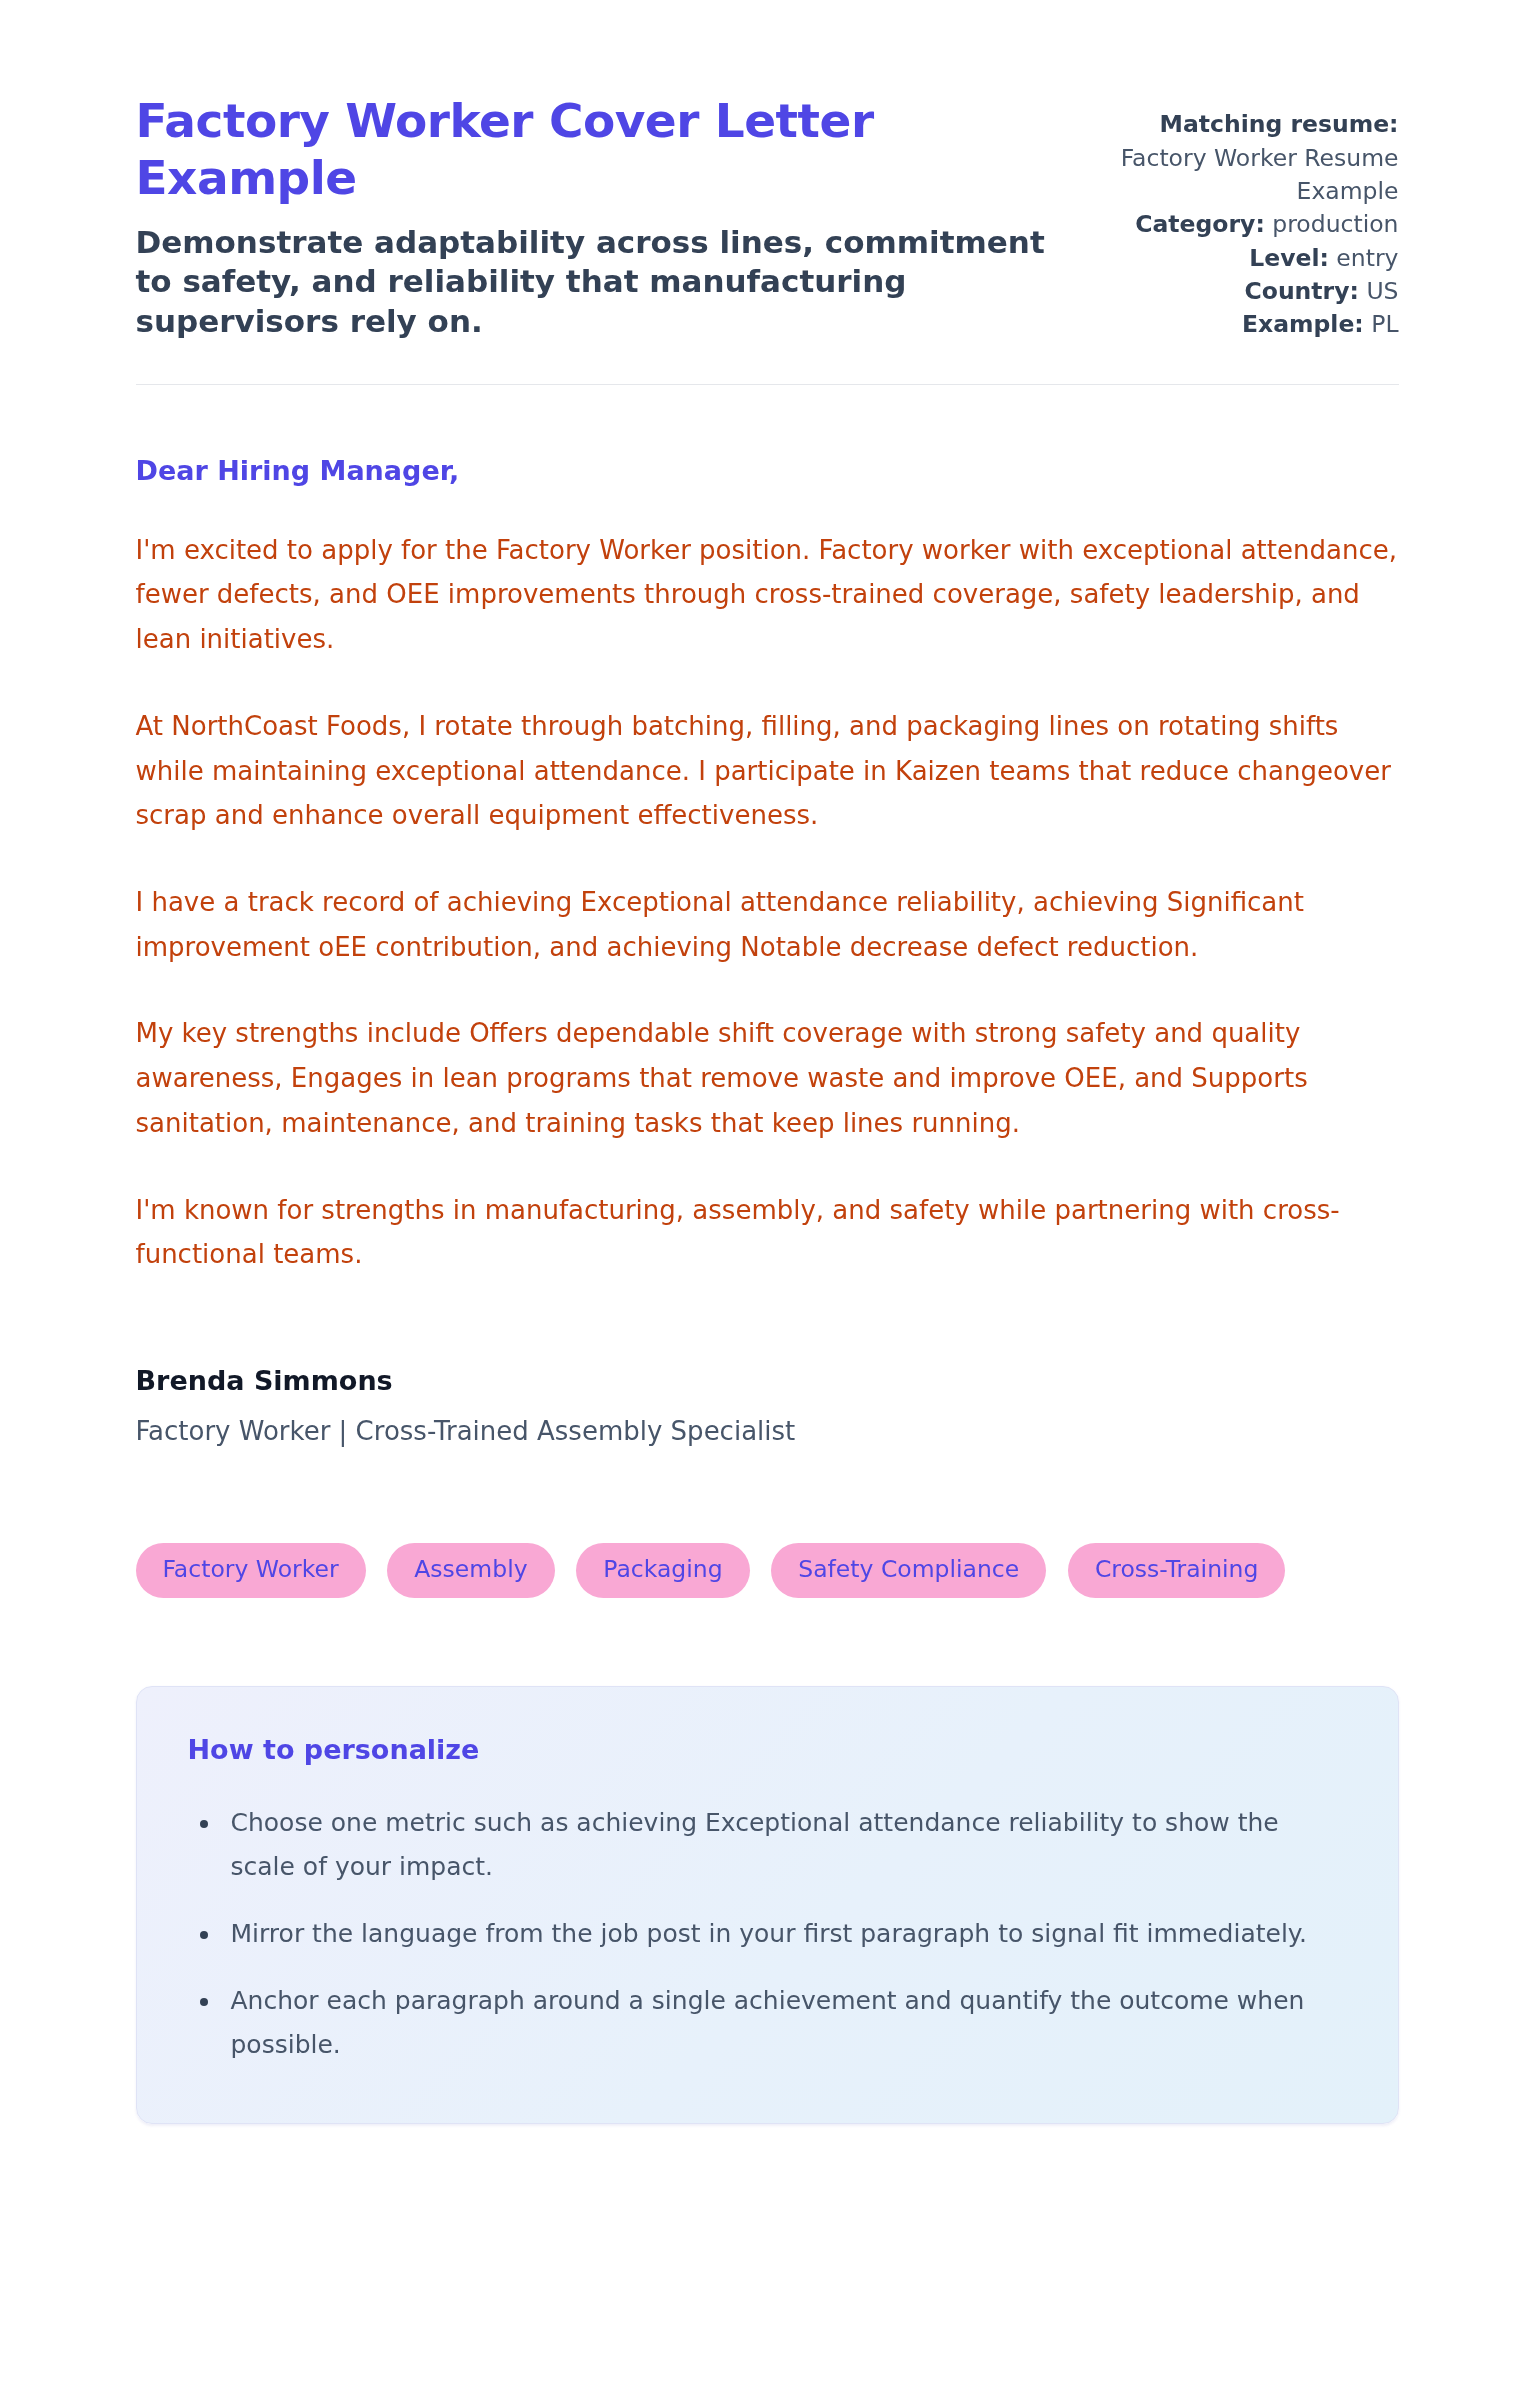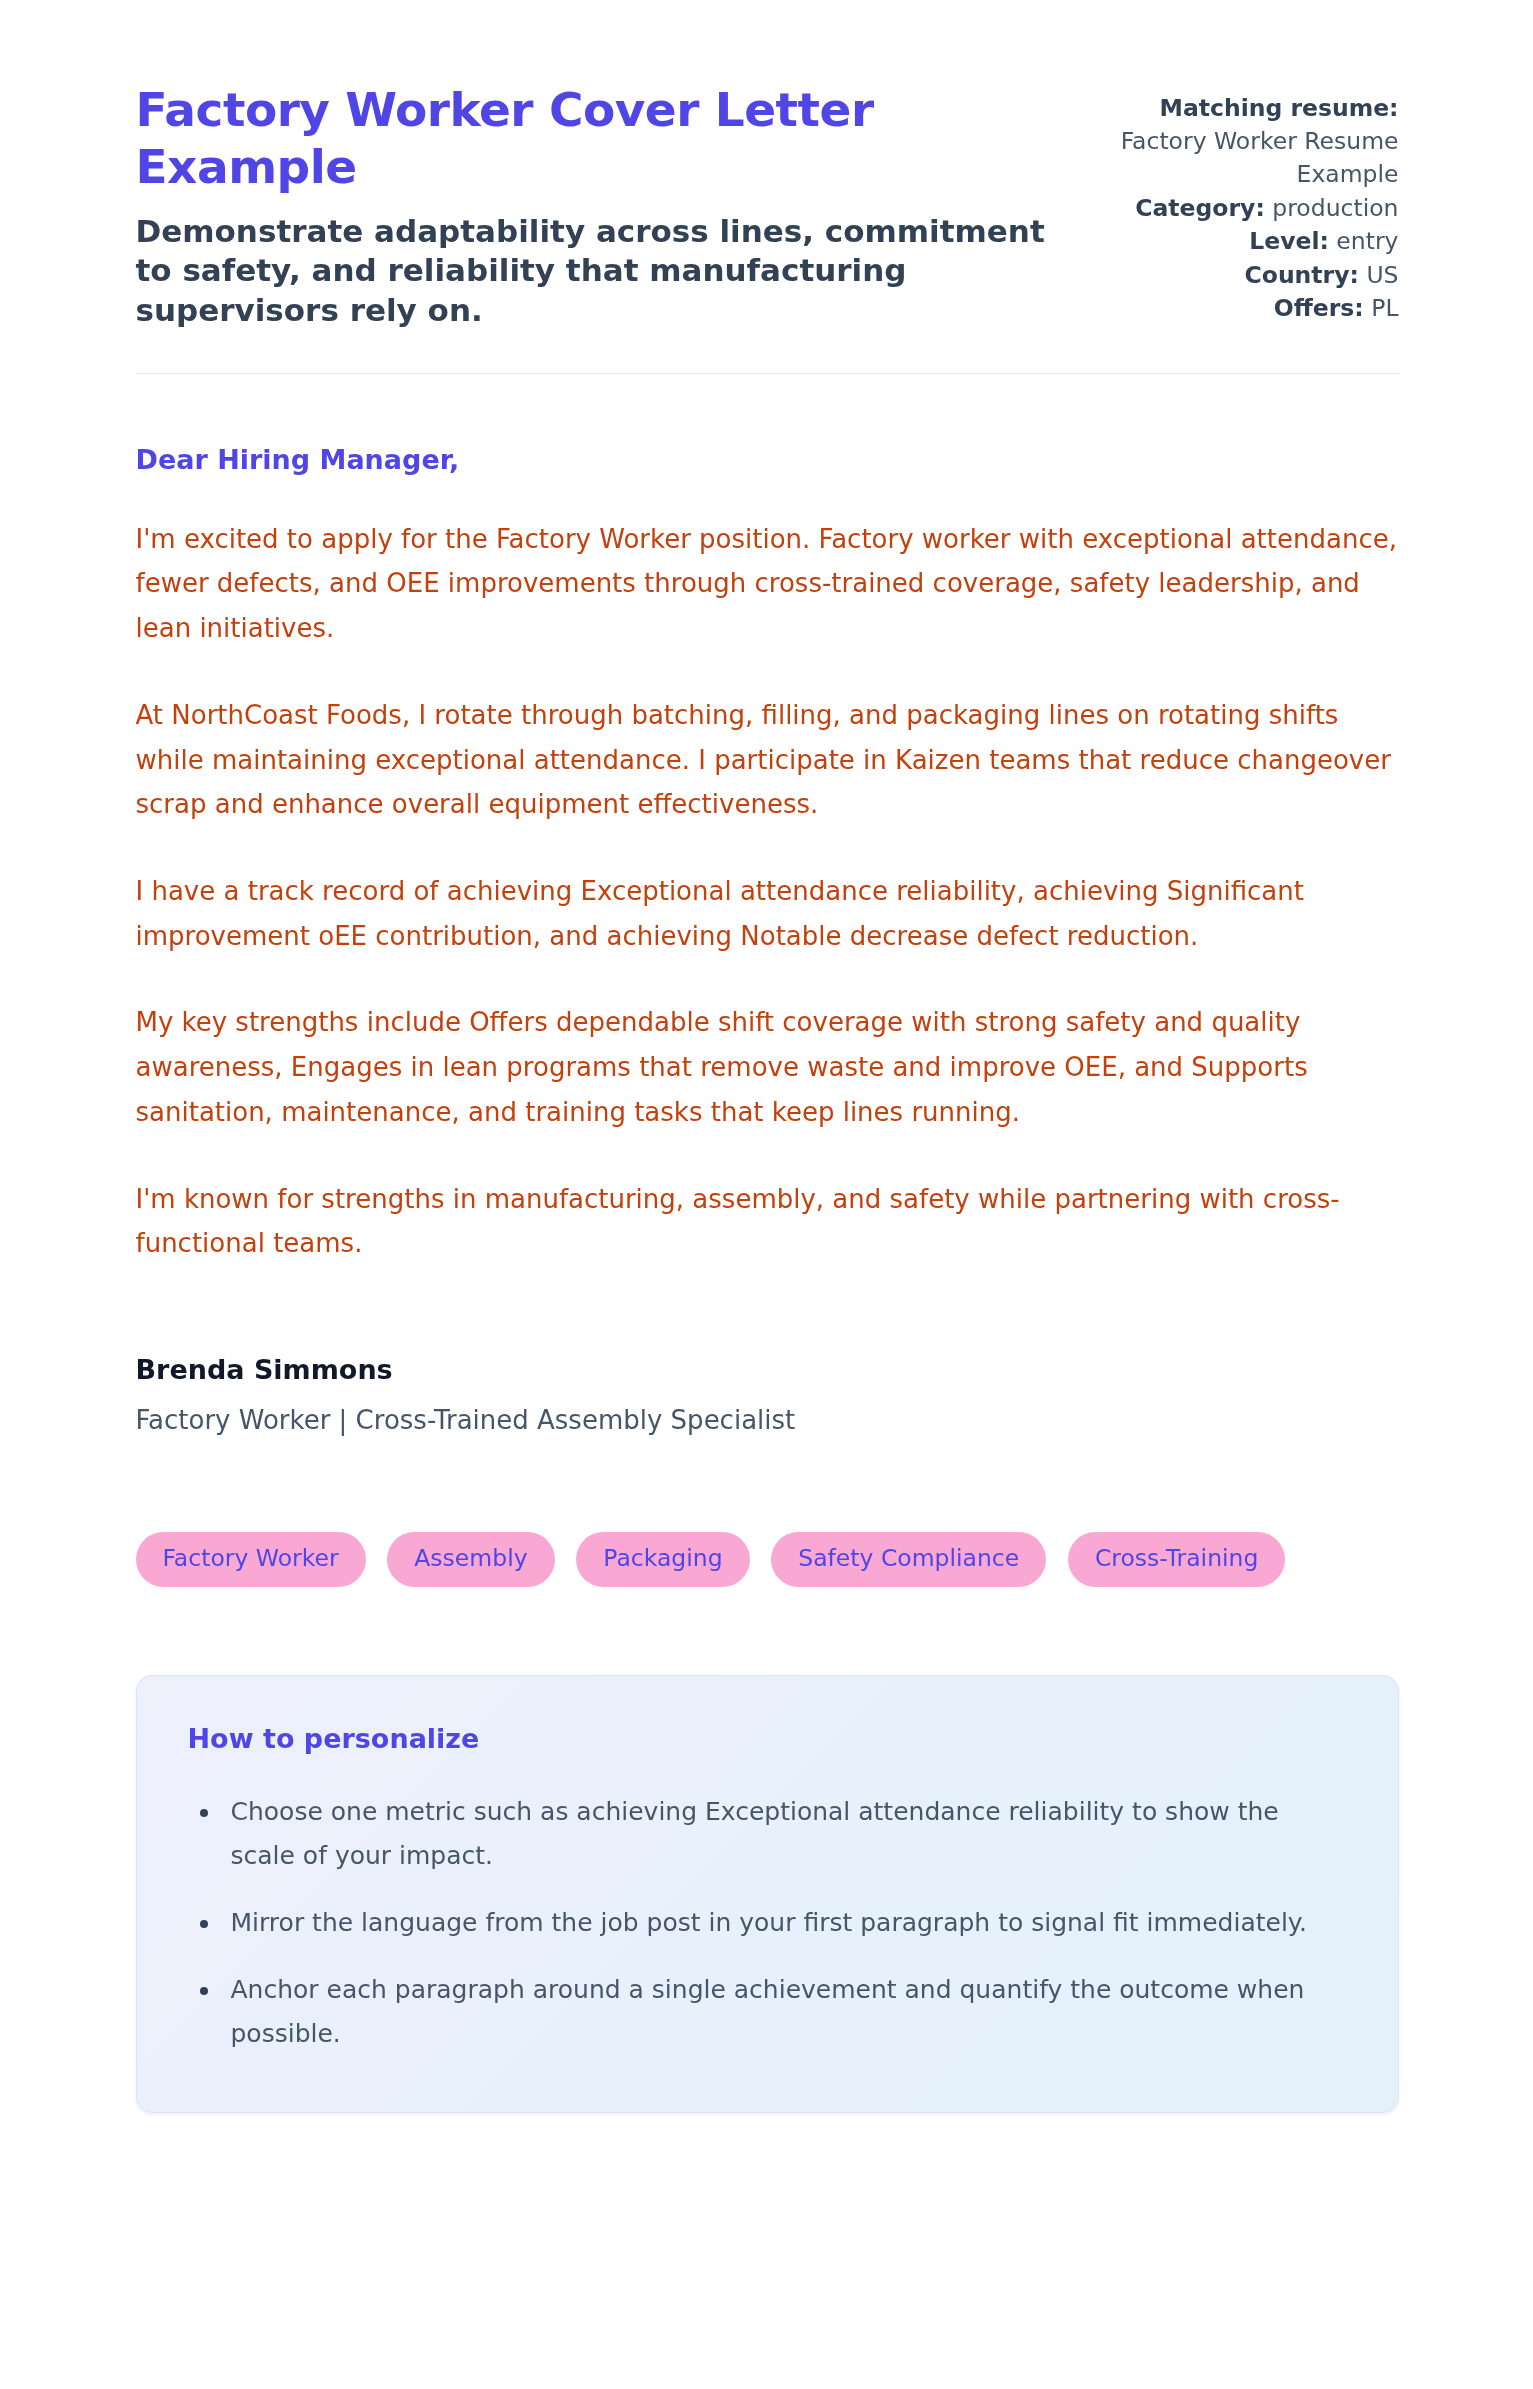--- a/index.html
+++ b/index.html
@@ -20,21 +20,22 @@
     width: 1263px;
     margin: 0 auto;
     padding-top: 81px;
     padding-bottom: 72px;
   }
 
   
   .header {
     display: flex;
     justify-content: space-between;
-    align-items: center;
+    align-items: flex-end;
+    margin-top: 11px;
   }
   .header-left {
     max-width: 947px;
   }
   .page-title {
     margin: 0;
     font-size: 47px;
     line-height: 1.22;
     font-weight: 700;
     color: #4f46e5;
@@ -152,21 +153,21 @@
     <header class="header">
       <div class="header-left">
         <h1 class="page-title">Factory Worker Cover Letter Example</h1>
         <p class="page-subtitle">Demonstrate adaptability across lines, commitment to safety, and reliability that manufacturing supervisors rely on.</p>
       </div>
       <div class="header-meta">
         <p class="meta-row"><span class="meta-label block">Matching resume:</span><span>Factory Worker Resume Example</span></p>
         <p class="meta-row"><span class="meta-label">Category:</span> <span>production</span></p>
         <p class="meta-row"><span class="meta-label">Level:</span> <span>entry</span></p>
         <p class="meta-row"><span class="meta-label">Country:</span> <span>US</span></p>
-        <p class="meta-row"><span class="meta-label">Offers:</span> <span>PL</span></p>
+        <p class="meta-row"><span class="meta-label">Example:</span> <span>PL</span></p>
       </div>
     </header>
 
     <hr class="divider">
 
     <main>
       <h2 class="salutation">Dear Hiring Manager,</h2>
 
       <p class="letter-paragraph">I'm excited to apply for the Factory Worker position. Factory worker with exceptional attendance, fewer defects, and OEE improvements through cross-trained coverage, safety leadership, and lean initiatives.</p>
       <p class="letter-paragraph">At NorthCoast Foods, I rotate through batching, filling, and packaging lines on rotating shifts while maintaining exceptional attendance. I participate in Kaizen teams that reduce changeover scrap and enhance overall equipment effectiveness.</p>

